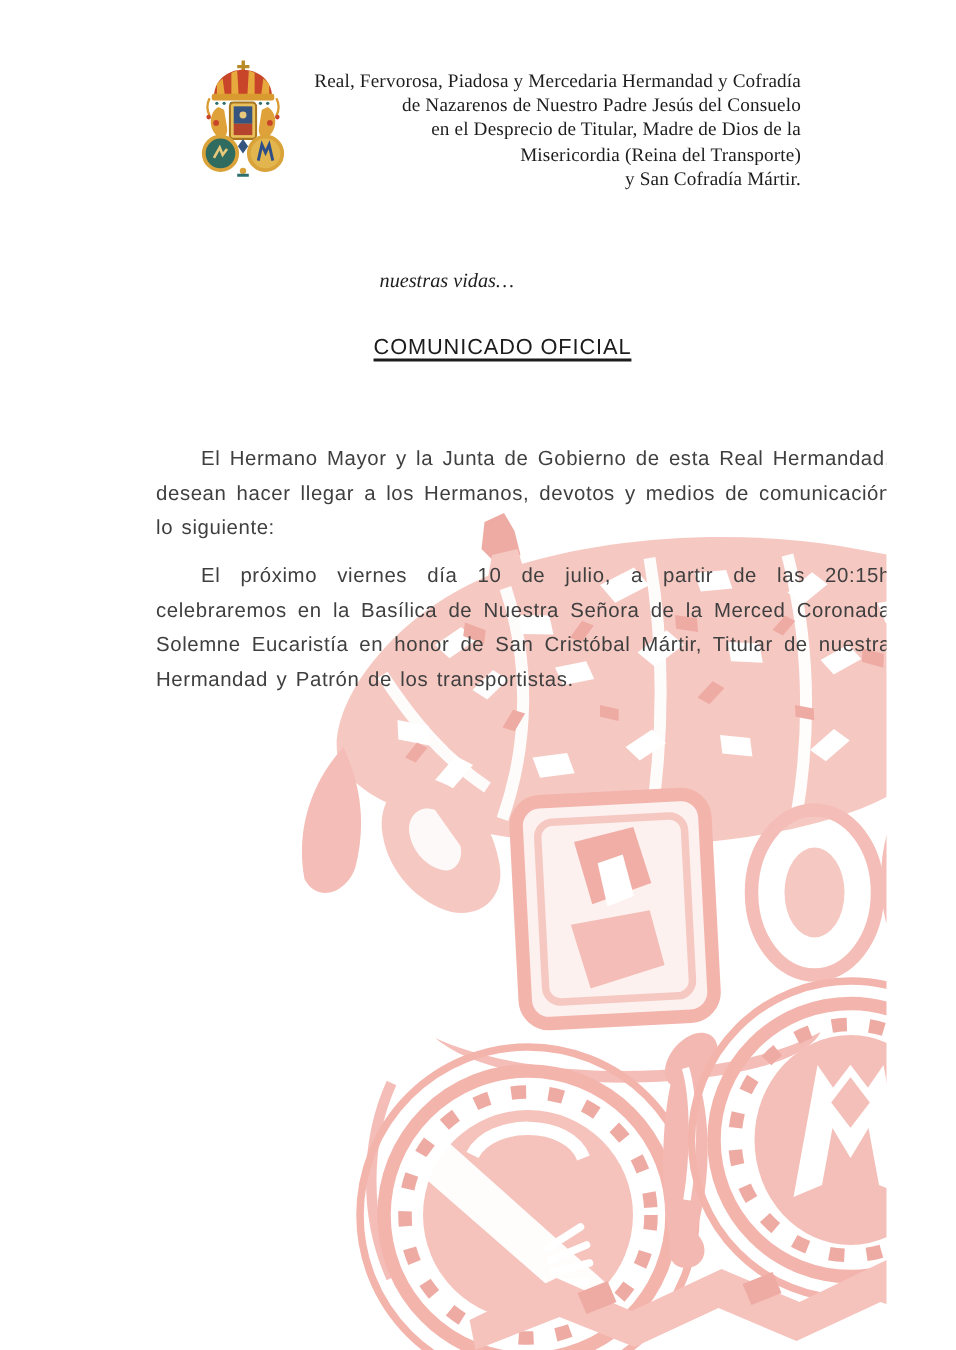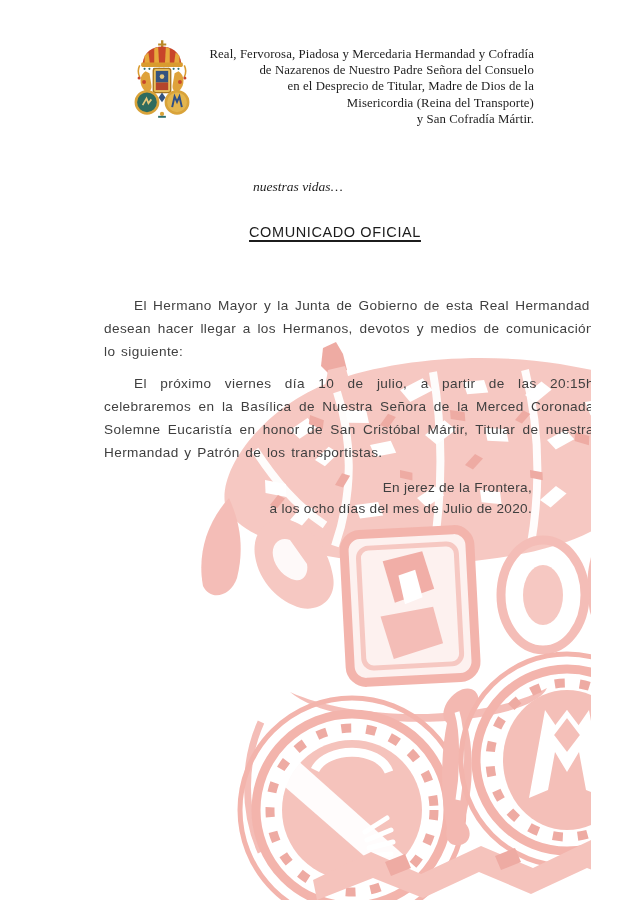--- a/index.html
+++ b/index.html
@@ -184,34 +184,30 @@
     <circle cx="47.5" cy="65" r="11.5" fill="#e3b54e" stroke="#d9a33a" stroke-width="2.6"></circle>
     <path d="M12 68 L16 61 L18 66 L21 62" stroke="#e8c87a" stroke-width="1.8" fill="none"></path>
     <path d="M42.5 70 L45 59 L47.5 64.5 L50 59 L52.5 70" stroke="#2d4e86" stroke-width="2" fill="none"></path>
     <path d="M32 55 l3.5 5 -3.5 5 -3.5 -5 z" fill="#35547f"></path>
     <circle cx="32" cy="77" r="2.2" fill="#d9a33a"></circle>
     <path d="M28 79 h8 v2 h-8 z" fill="#2e6f6d"></path>
   </svg>
 
   <div class="org">
     <div>Real, Fervorosa, Piadosa y Mercedaria Hermandad y Cofradía</div>
-    <div>de Nazarenos de Nuestro Padre Señora del Consuelo</div>
+    <div>de Nazarenos de Nuestro Padre Jesús del Consuelo</div>
     <div>en el Desprecio de Titular, Madre de Dios de la</div>
     <div>Misericordia (Reina del Transporte)</div>
     <div>y San Cofradía Mártir.</div>
   </div>
 
   <div class="motto">
     <div class="line2">nuestras vidas…</div>
   </div>
 
   <h1 class="title">COMUNICADO OFICIAL</h1>
 
   <p class="para p1">El Hermano Mayor y la Junta de Gobierno de esta Real Hermandad, desean hacer llegar a los Hermanos, devotos y medios de comunicación lo siguiente:</p>
   <p class="para p2">El próximo viernes día 10 de julio, a partir de las 20:15h celebraremos en la Basílica de Nuestra Señora de la Merced Coronada Solemne Eucaristía en honor de San Cristóbal Mártir, Titular de nuestra Hermandad y Patrón de los transportistas.</p>
 
-  <div class="dateline">
-    <div>En jerez de la Frontera,</div>
-    <div>a los ocho días del mes de Julio de 2020.</div>
-  </div>
 
 
 </div>
 
 </body></html>

